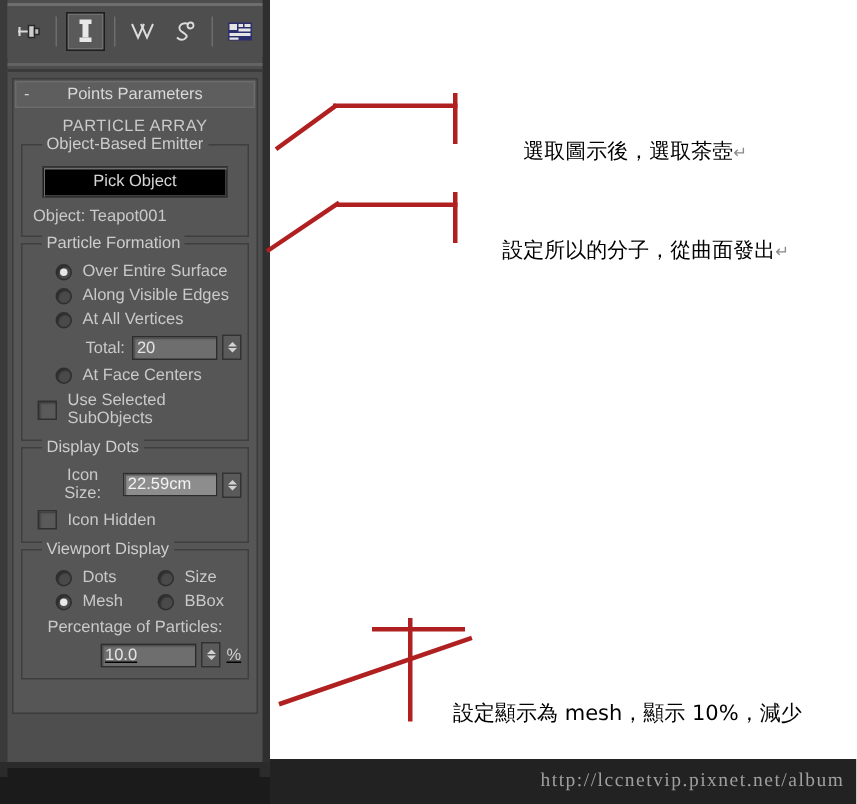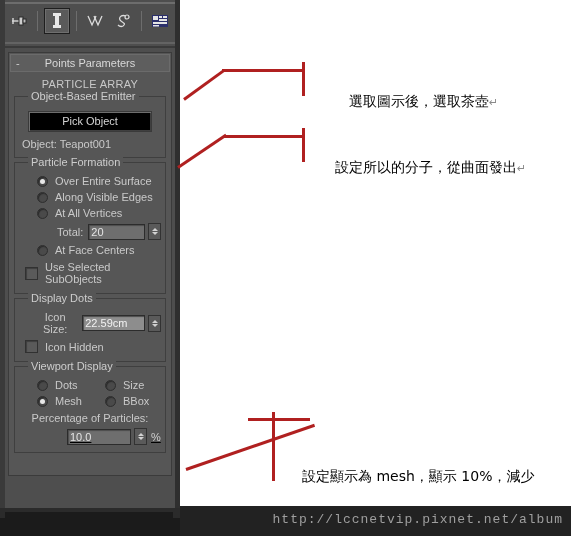--- a/index.html
+++ b/index.html
@@ -130,21 +130,21 @@
   .panel-bottom1{position:absolute;left:0;top:508px;width:180px;height:10px;background:#2b2b2b;}
   .panel-bottom2{position:absolute;left:5px;top:512px;width:168px;height:6px;background:#1b1b1b;}
 
   
   #urlbar{
     position:absolute;left:180px;top:506px;width:391px;height:30px;
     background:#222222;
   }
   #urlbar .url{
     position:absolute;right:8px;top:6px;
-    color:#9f9f9f;font-family:Liberation Mono, monospace;
+    color:#9f9f9f;font-family:Liberation Serif, serif;
     font-size:13px;letter-spacing:1px;
   }
   .bottom-left-strip{position:absolute;left:0;top:518px;width:180px;height:18px;background:#1b1b1b;}
 
   
   .anno{
     position:absolute;color:#000000;font-size:14px;line-height:26px;
     font-family:"DejaVu Sans","Liberation Sans",sans-serif;
     white-space:pre-wrap;
   }

